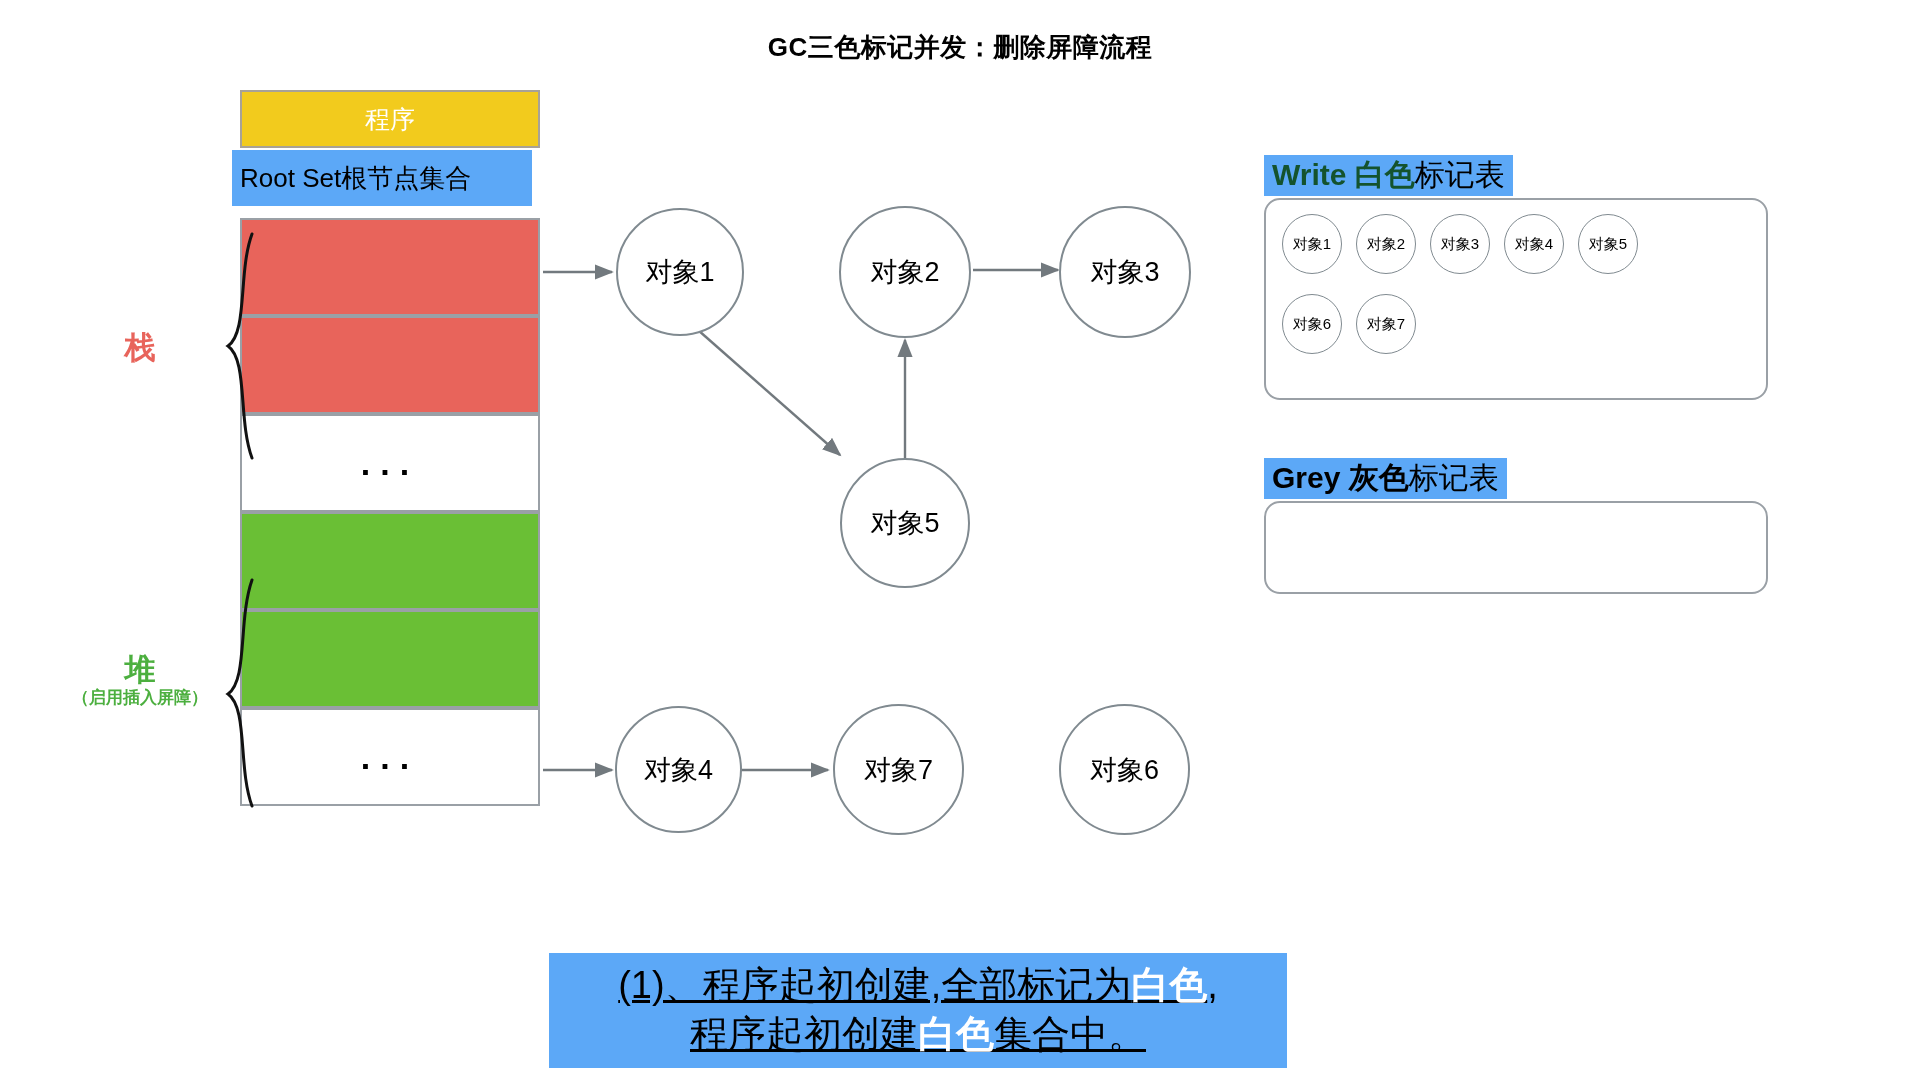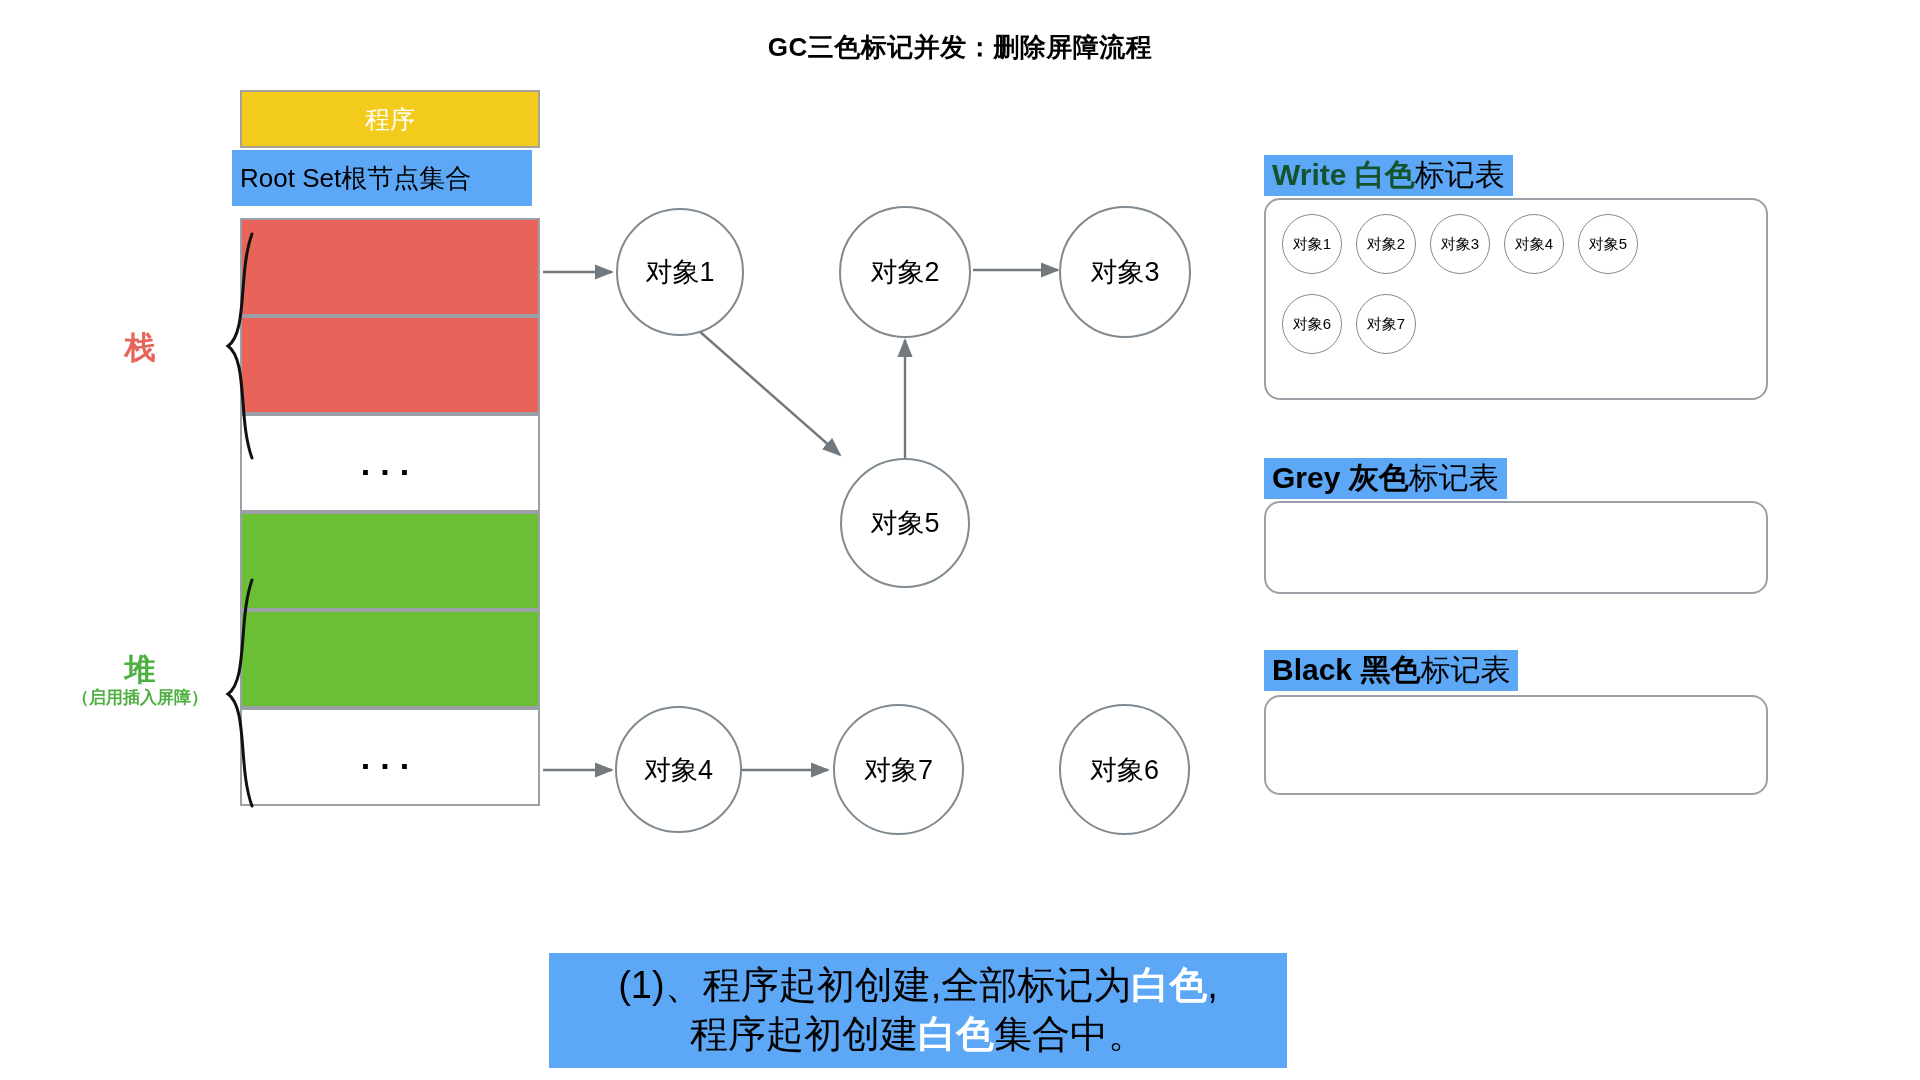--- a/index.html
+++ b/index.html
@@ -102,20 +102,21 @@
 
   
   .caption {
     position: absolute; left: 549px; top: 953px;
     width: 738px;
     background: #5ca8f7;
     text-align: center;
     font-size: 38px; color: #000;
     padding: 8px 4px 10px 4px;
     line-height: 1.28;
+    text-decoration: underline;
   }
   .caption .hl { color: #ffffff; font-weight: bold; }
 </style>
 </head>
 <body>
 
 <div id="stage">
 
   <div class="title">GC三色标记并发：删除屏障流程</div>
 
@@ -216,25 +217,19 @@
     </div>
   </div>
 
   <div class="panel" style="left:1264px; top:458px; width:504px; height:136px;">
     <div class="panel-head">
       <span class="kw-grey">Grey 灰色</span><span class="tail">标记表</span>
     </div>
     <div class="panel-body" style="left:0; top:43px; width:504px; height:93px;"></div>
   </div>
 
-  <div class="panel" style="left:1264px; top:650px; width:504px; height:145px;">
-    <div class="panel-head">
-      <span class="kw-black" style="font-weight:bold;">Black 黑色</span><span class="tail-b">标记表</span>
-    </div>
-    <div class="panel-body" style="left:0; top:45px; width:504px; height:100px;"></div>
-  </div>
 
   <div class="caption">
     <div><span>(1)、程序起初创建,全部标记为</span><span class="hl">白色</span><span>,</span></div>
     <div><span>程序起初创建</span><span class="hl">白色</span><span>集合中。</span></div>
   </div>
 
 </div>
 
 </body></html>

